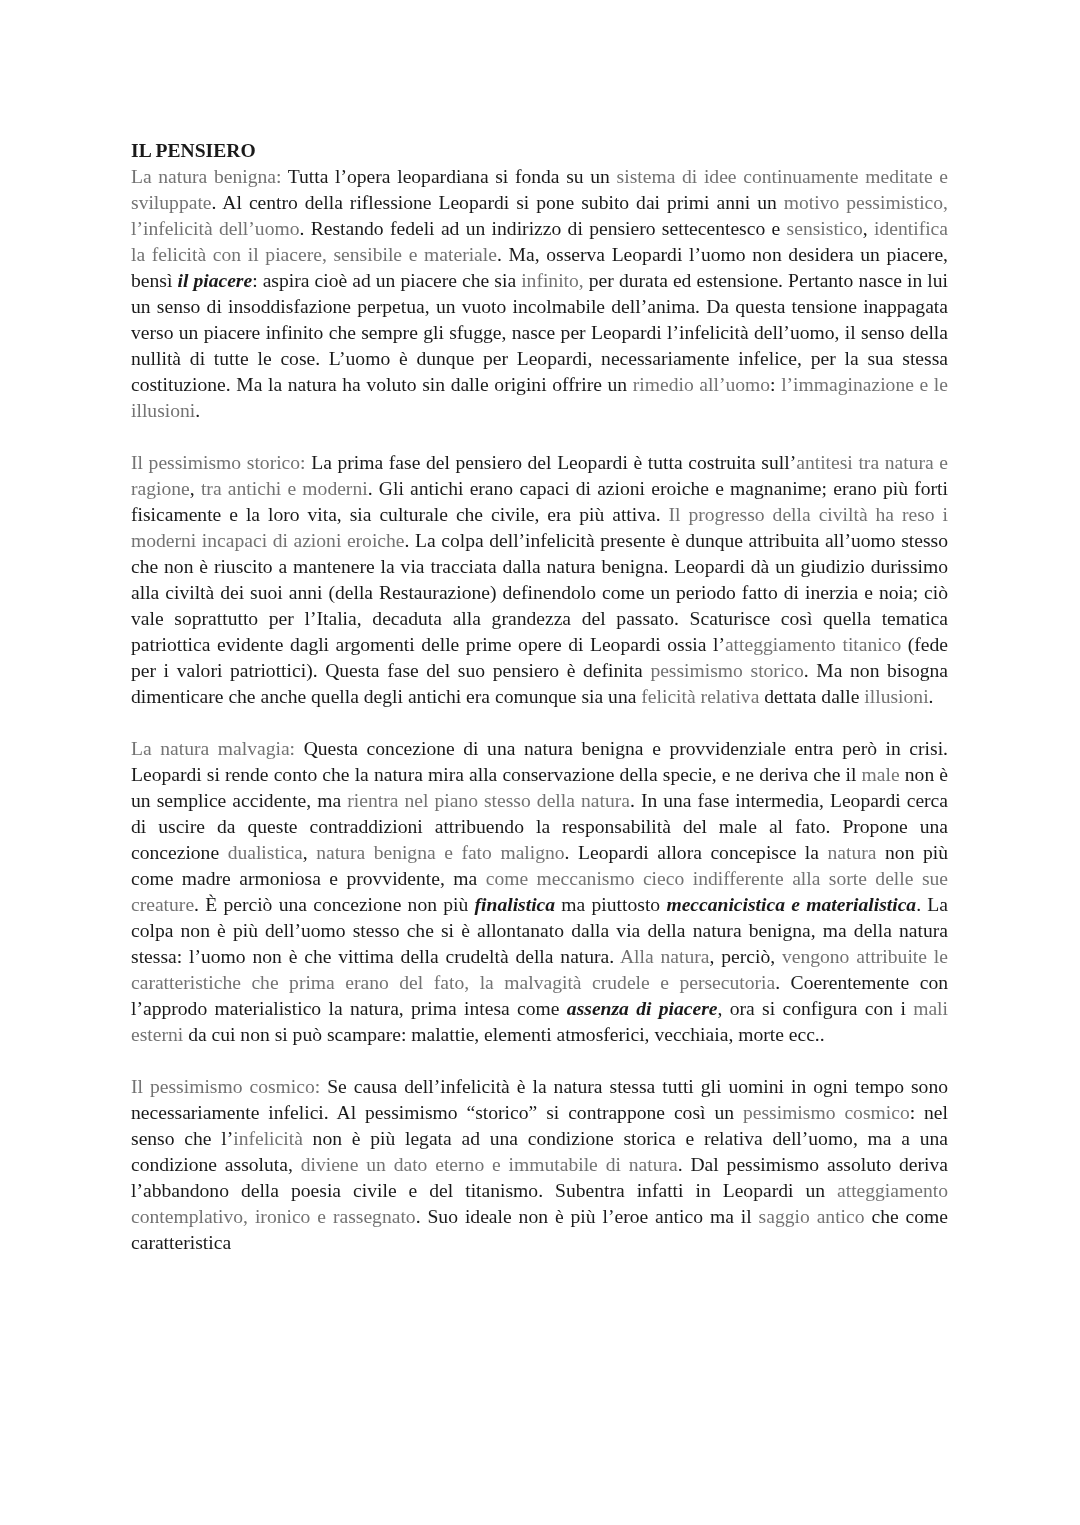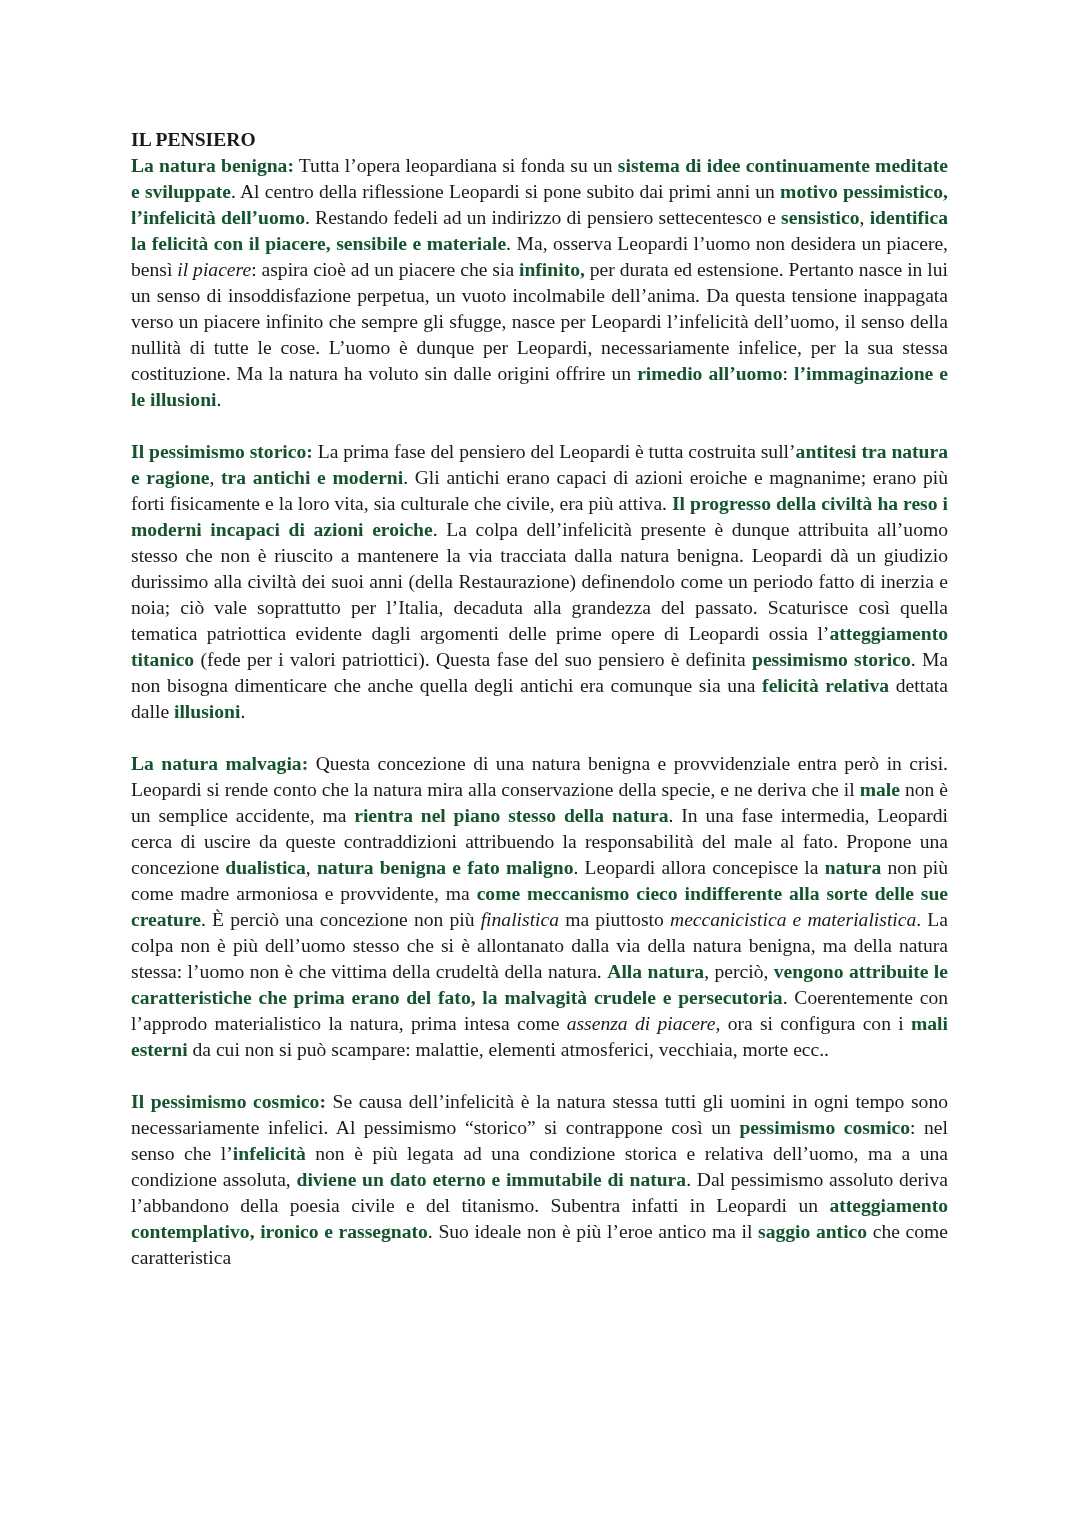--- a/index.html
+++ b/index.html
@@ -1,26 +1,26 @@
 <!DOCTYPE html>
 <html><head>
   <meta charset="utf-8">
   <style>
     html, body { margin: 0; padding: 0; background: #ffffff; }
     body { width: 1080px; height: 1525px; overflow: hidden; }
     .page {
-      position: absolute; left: 131px; top: 127px; width: 817px;
+      position: absolute; left: 131px; top: 138px; width: 817px;
       font-family: "Liberation Serif", "DejaVu Serif", serif;
       font-size: 19.6px; line-height: 26px; color: #1a1a1a;
     }
     .title { font-weight: bold; margin: 0; }
     .para { text-align: justify; margin: 0 0 26px 0; }
     .para:last-child { margin-bottom: 13px; }
-    b { font-weight: bold; color: #14532d; }
-    .bi { font-weight: normal; font-style: italic; }
+    b { font-weight: normal; color: #737373; }
+    .bi { font-weight: bold; font-style: italic; }
     .it { }
   </style>
 </head>
 <body>
 
 <div class="page">
   <p class="title">IL PENSIERO</p>
   <p class="para">
     <b>La natura benigna:</b><span class="runs"><span> Tutta l’opera leopardiana si fonda su un </span><b>sistema di idee continuamente meditate e sviluppate</b><span>. Al centro della riflessione Leopardi si pone subito dai primi anni un </span><b>motivo pessimistico, l’infelicità dell’uomo</b><span>. Restando fedeli ad un indirizzo di pensiero settecentesco e </span><b>sensistico</b><span>, </span><b>identifica la felicità con il piacere, sensibile e materiale</b><span>. Ma, osserva Leopardi l’uomo non desidera un piacere, bensì </span><span class="bi">il piacere</span><span>: aspira cioè ad un piacere che sia </span><b>infinito,</b><span> per durata ed estensione. Pertanto nasce in lui un senso di insoddisfazione perpetua, un vuoto incolmabile dell’anima. Da questa tensione inappagata verso un piacere infinito che sempre gli sfugge, nasce per Leopardi l’infelicità dell’uomo, il senso della nullità di tutte le cose. L’uomo è dunque per Leopardi, necessariamente infelice, per la sua stessa costituzione. Ma la natura ha voluto sin dalle origini offrire un </span><b>rimedio all’uomo</b><span>: </span><b>l’immaginazione e le illusioni</b><span>.</span></span>
   </p>

